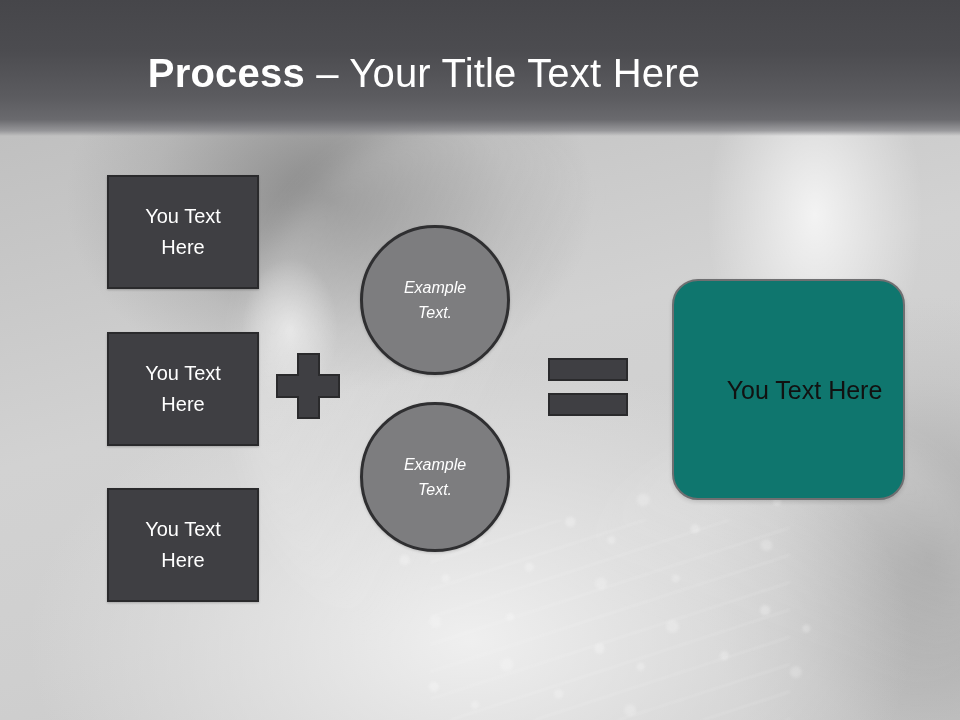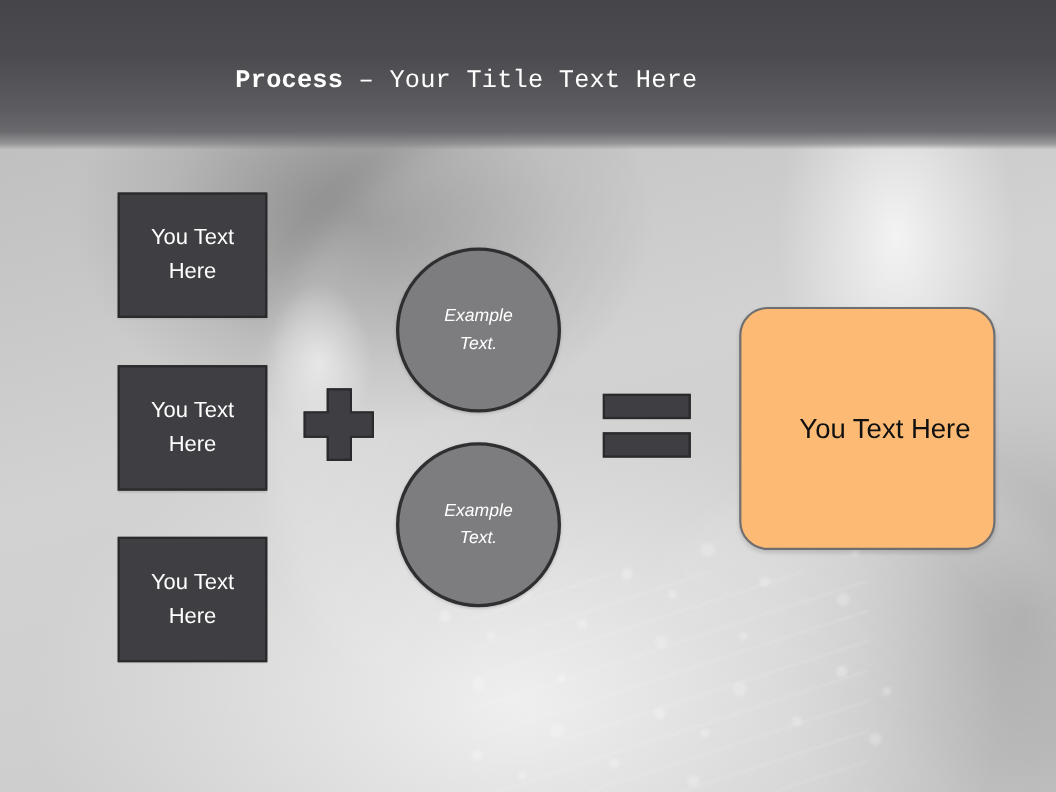--- a/index.html
+++ b/index.html
@@ -92,33 +92,32 @@
     background: linear-gradient(180deg,
         #46464a 0%, #4c4c50 38%, #5c5c60 72%, #6a6a6e 88%,
         rgba(132,132,136,0.72) 96%, rgba(170,170,174,0.0) 100%);
   }
   .slide-title {
     position: absolute;
     left: 0; top: 50px;
     width: 848px;
     text-align: center;
     color: #ffffff;
-    font-size: 23px;
+    font-size: 40px;
     line-height: 46px;
     letter-spacing: 0.2px;
     white-space: nowrap;
-    font-family: Liberation Mono, monospace;
   }
   .slide-title .t-bold { font-weight: 700; }
   .slide-title .t-reg  { font-weight: 400; }
 
   
   .sq-box {
     position: absolute;
-    width: 136px;
+    width: 152px;
     height: 114px;
     background: #3f3f43;
     border: 2px solid #2a2a2c;
     box-sizing: border-box;
     display: flex;
     align-items: center;
     justify-content: center;
     text-align: center;
     color: #ffffff;
     font-size: 20px;
@@ -198,21 +197,21 @@
   .equals .e1 { top: 0; }
   .equals .e2 { top: 35px; }
 
   
   .result-box {
     position: absolute;
     left: 672px;
     top: 279px;
     width: 233px;
     height: 221px;
-    background: #fdba74;
+    background: #0f766e;
     border: 2px solid #6f6f71;
     border-radius: 26px;
     box-sizing: border-box;
     display: flex;
     align-items: center;
     justify-content: center;
     text-align: center;
     color: #111111;
     font-size: 25px;
     line-height: 32px;

